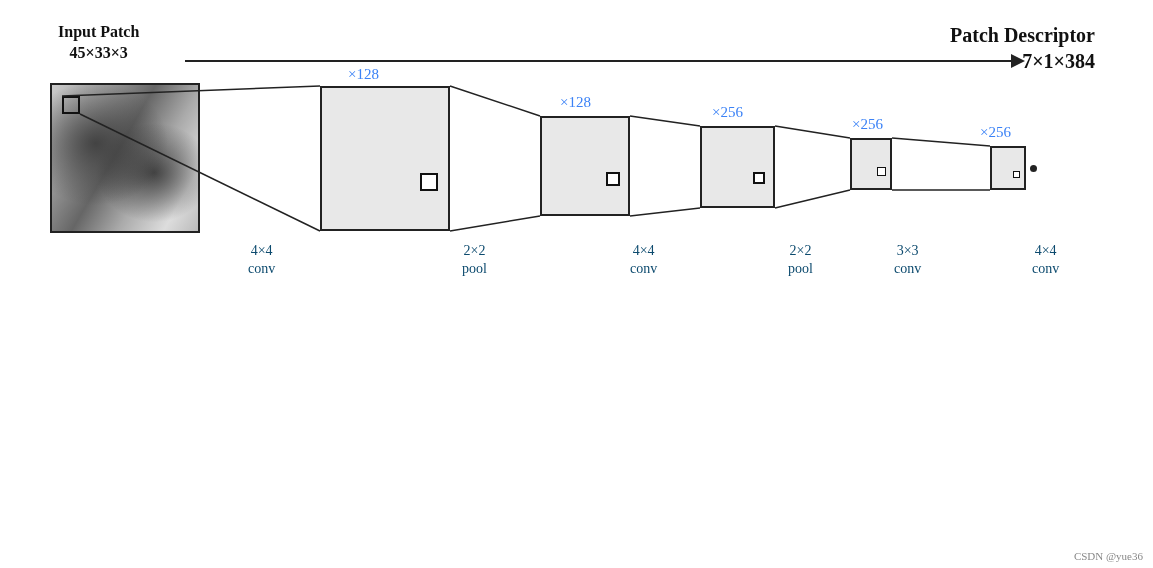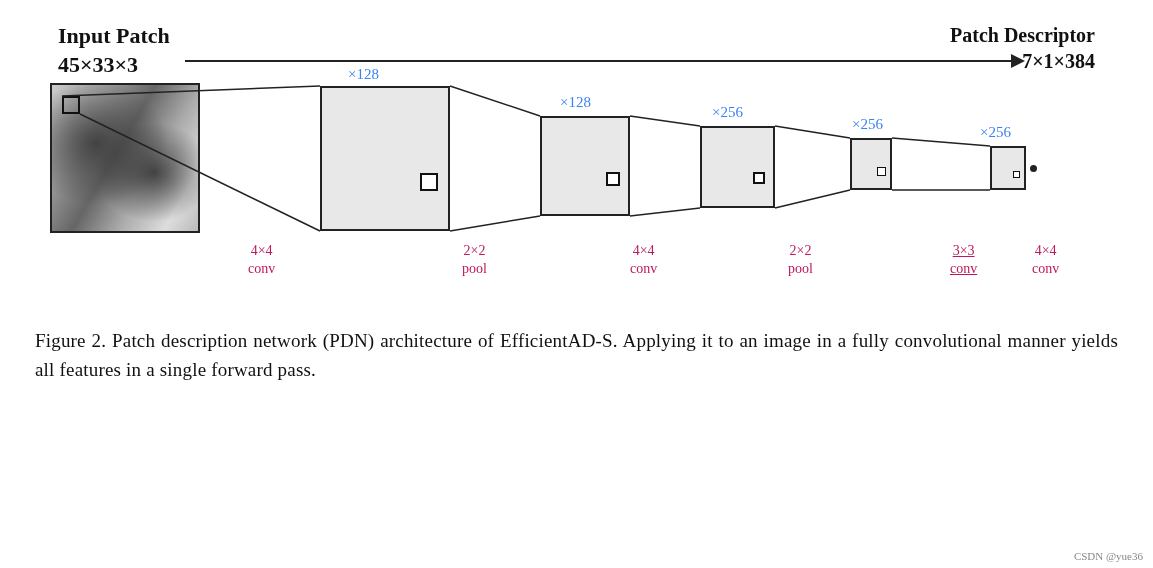--- a/index.html
+++ b/index.html
@@ -44,25 +44,25 @@
       border-left: 14px solid #222;
       border-top: 7px solid transparent;
       border-bottom: 7px solid transparent;
     }
 
     
     .label-input-patch {
       position: absolute;
       top: 4px;
       left: 28px;
-      font-size: 22px;
+      font-size: 16px;
       font-weight: bold;
       color: #111;
       line-height: 1.3;
-      text-align: left;
+      text-align: center;
     }
 
     .label-patch-descriptor {
       position: absolute;
       top: 4px;
       right: 28px;
       font-size: 20px;
       font-weight: bold;
       color: #111;
       line-height: 1.3;
@@ -204,21 +204,21 @@
       position: absolute;
       font-size: 15px;
       color: #3b82f6;
       font-family: 'Times New Roman', Times, serif;
     }
 
     
     .op-label {
       position: absolute;
       font-size: 14px;
-      color: #be185d;
+      color: #0c4a6e;
       text-align: center;
       font-family: 'Times New Roman', Times, serif;
       line-height: 1.3;
     }
 
     
     .connector-svg {
       position: absolute;
       top: 0;
       left: 0;
@@ -358,31 +358,30 @@
     <div class="op-label" style="left:600px; top:224px;">
       <div>4×4</div>
       <div>conv</div>
     </div>
 
     <div class="op-label" style="left:758px; top:224px;">
       <div>2×2</div>
       <div>pool</div>
     </div>
 
-    <div class="op-label" style="left:920px; top:224px;text-decoration:underline;">
+    <div class="op-label" style="left:864px; top:224px;">
       <div>3×3</div>
       <div>conv</div>
     </div>
 
     <div class="op-label" style="left:1002px; top:224px;">
       <div>4×4</div>
       <div>conv</div>
     </div>
 
   </div>
 
   <div class="caption-area">
-    <div class="caption-main">Figure 2. Patch description network (PDN) architecture of EfficientAD-S. Applying it to an image in a fully convolutional manner yields all features in a single forward pass.</div>
   </div>
 
   <div class="watermark">CSDN @yue36</div>
 
 </div>
 
 </body></html>

